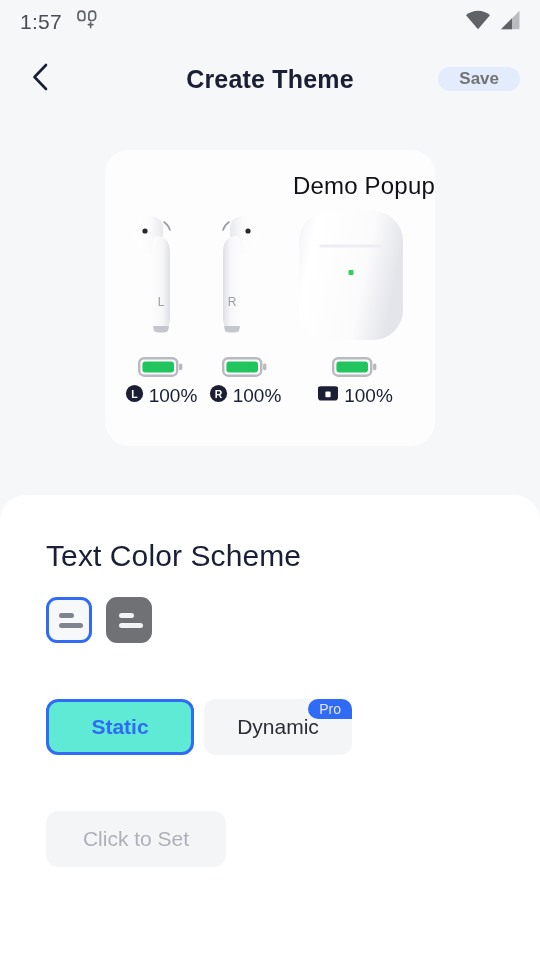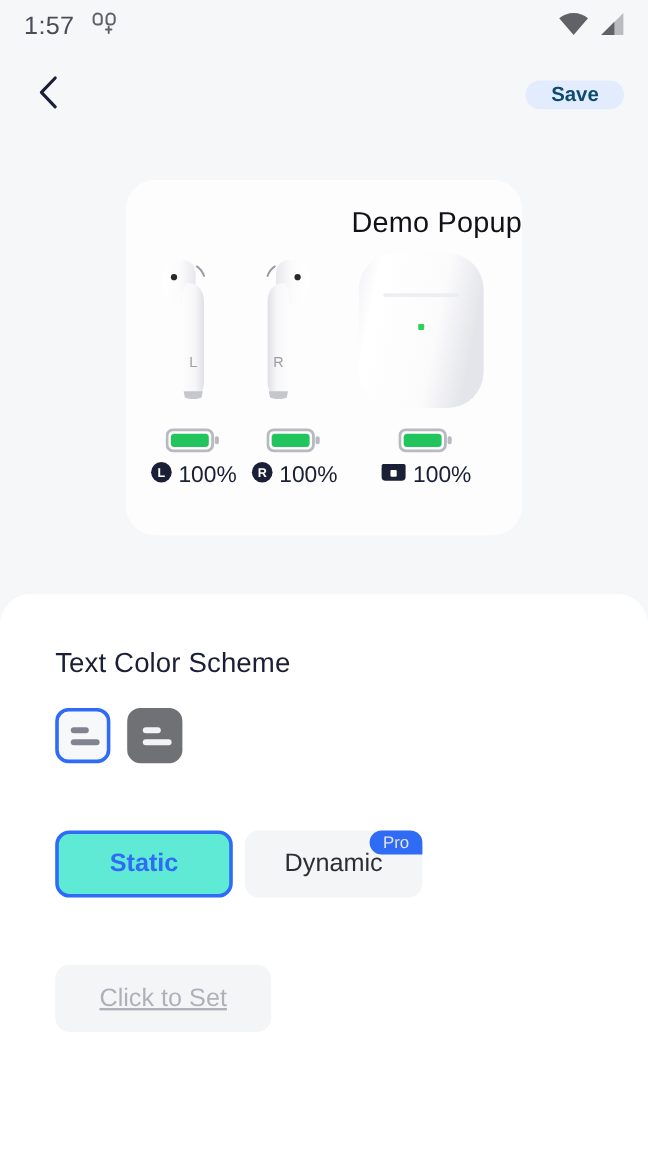--- a/index.html
+++ b/index.html
@@ -37,21 +37,21 @@
     width:46px; height:46px; display:flex; align-items:center; justify-content:center;
     cursor:pointer;
   }
   #page-title {
     position:absolute; left:0; width:540px; text-align:center;
     font-size:25px; font-weight:bold; color:#1a1f36; letter-spacing:.2px;
     pointer-events:none;
   }
   #save-btn {
     position:absolute; right:20px;
-    background:#e2ecfd; color:#0c4a6e;
+    background:#e2ecfd; color:#737373;
     font-size:17px; font-weight:bold;
     padding:2px 21px; border-radius:20px;
     cursor:pointer;
   }
 
   
   #demo-card {
     position:absolute; left:105px; top:150px;
     width:330px; height:296px;
     background:#fdfdfe; border-radius:24px;
@@ -82,21 +82,21 @@
     font-size:19px; color:#1a1f36;
   }
 
   
   #sheet {
     position:absolute; left:0; top:495px; width:540px; height:465px;
     background:#ffffff; border-radius:26px 26px 0 0;
     padding:44px 46px 0 46px;
   }
   .section-title {
-    font-size:23px; color:#1a1f36; letter-spacing:.1px;
+    font-size:30px; color:#1a1f36; letter-spacing:.1px;
   }
 
   
   #scheme-row { display:flex; gap:14px; margin-top:24px; }
   .swatch {
     width:46px; height:46px; border-radius:11px;
     display:flex; flex-direction:column; justify-content:center;
     padding-left:10px; gap:5px; cursor:pointer;
   }
   .swatch.light { background:#f7f8fa; border:3px solid #2f6bf5; }
@@ -126,21 +126,21 @@
     background:#2f6bf5; color:#e5e5e5;
     font-size:14px; padding:2px 11px;
     border-radius:11px 11px 0 11px;
   }
 
   
   #bg-btn {
     margin-top:22px; width:180px; height:56px;
     display:flex; align-items:center; justify-content:center;
     background:#f4f5f7; color:#aeb1b9;
-    border-radius:12px; font-size:21px; cursor:pointer;text-decoration:underline;
+    border-radius:12px; font-size:21px; cursor:pointer;
   }
   .gap-lg { height:34px; }
 </style>
 </head>
 <body>
 
 <div id="screen">
 
   <div id="statusbar">
     <div class="sb-left">
@@ -169,20 +169,21 @@
   </div>
 
   <div id="header">
     <div id="back-btn">
       <span>
         <svg width="26" height="30" viewBox="0 0 26 30">
           <path d="M18 3L6.5 15L18 27" fill="none" stroke="#1a1f36" stroke-width="2.6" stroke-linecap="round" stroke-linejoin="round"></path>
         </svg>
       </span>
     </div>
+    <div id="page-title">Create Theme</div>
     <div id="save-btn">Save</div>
   </div>
 
   <div id="demo-card">
     <div id="demo-title">Demo Popup</div>
 
     <div id="devices">
 
       <span class="earbud" id="earbud-left">
         <svg width="60" height="128" viewBox="0 0 60 128">

